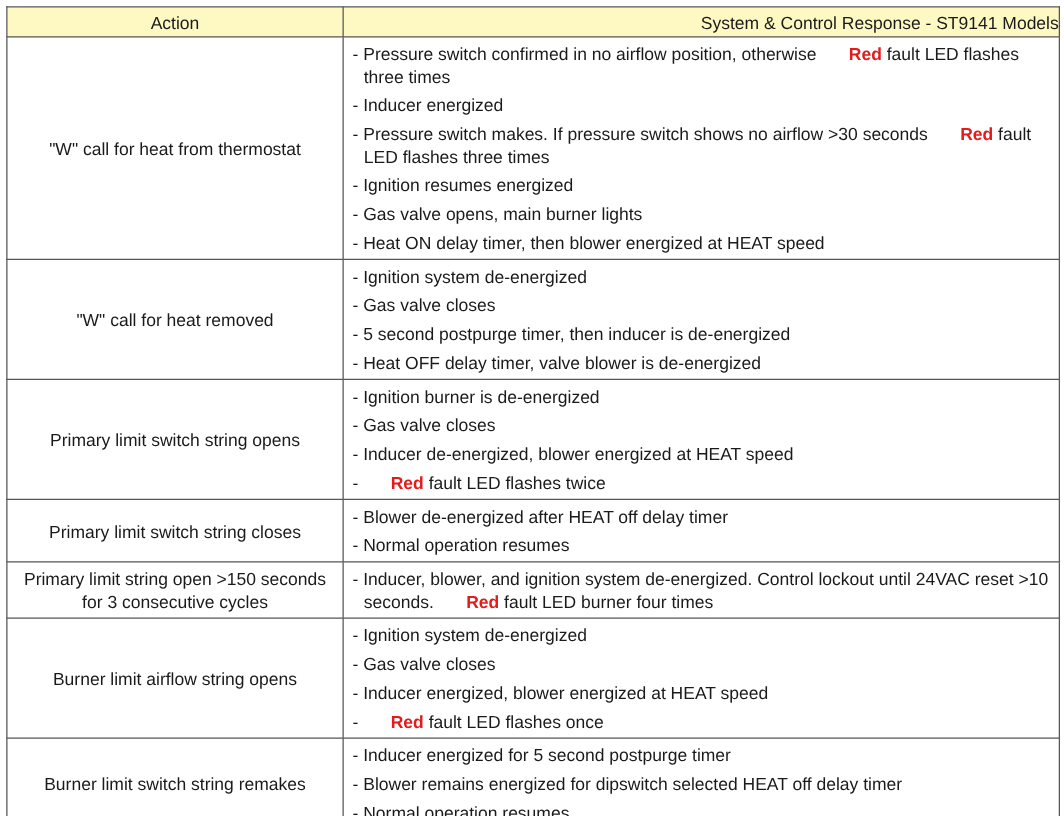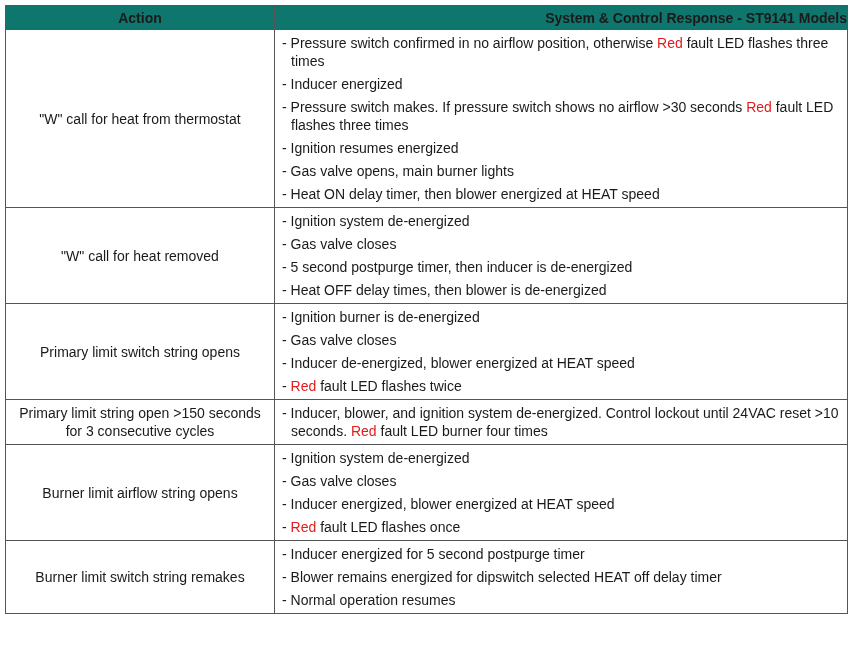--- a/index.html
+++ b/index.html
@@ -19,22 +19,22 @@
       left: 5px;
       top: 5px;
       width: 842px;
       border-collapse: collapse;
       table-layout: fixed;
       font-size: 14px;
     }
     .doc-table col.c-action { width: 269px; }
     .doc-table col.c-response { width: 573px; }
     .doc-table th {
-      background: #0f766e;
-      font-weight: bold;
+      background: #fef9c3;
+      font-weight: normal;
       font-size: 14px;
       height: 23px;
       padding: 0;
       border: 1.5px solid #555;
       color: #1a1a1a;
     }
     .doc-table th.h-action { text-align: center; }
     .doc-table th.h-response { text-align: right; padding-left: 8px; }
     .doc-table td {
       border: 1.5px solid #555;
@@ -53,21 +53,22 @@
     }
     .resp-list li {
       line-height: 18px;
       padding: 2px 0 3px 0;
       text-indent: -9px;
       padding-left: 9px;
     }
     .dash { }
     .red {
       color: #e21b1b;
-      font-weight: normal;
+      font-weight: bold;
+      margin-left: 22px;
     }
   </style>
 </head>
 <body>
 
 <table class="doc-table">
   <colgroup>
     <col class="c-action">
     <col class="c-response">
   </colgroup>
@@ -91,32 +92,41 @@
           </ul>
         </td>
       </tr>
       <tr style="height: 94px;">
         <td class="action-cell">"W" call for heat removed</td>
         <td>
           <ul class="resp-list">
             <li><span class="dash">- </span><span>Ignition system de-energized</span></li>
             <li><span class="dash">- </span><span>Gas valve closes</span></li>
             <li><span class="dash">- </span><span>5 second postpurge timer, then inducer is de-energized</span></li>
-            <li><span class="dash">- </span><span>Heat OFF delay times, then blower is de-energized</span></li>
+            <li><span class="dash">- </span><span>Heat OFF delay timer, valve blower is de-energized</span></li>
           </ul>
         </td>
       </tr>
       <tr style="height: 95px;">
         <td class="action-cell">Primary limit switch string opens</td>
         <td>
           <ul class="resp-list">
             <li><span class="dash">- </span><span>Ignition burner is de-energized</span></li>
             <li><span class="dash">- </span><span>Gas valve closes</span></li>
             <li><span class="dash">- </span><span>Inducer de-energized, blower energized at HEAT speed</span></li>
             <li><span class="dash">- </span><span class="red" style="color: rgb(226, 27, 27);">Red</span><span> fault LED flashes twice</span></li>
+          </ul>
+        </td>
+      </tr>
+      <tr style="height: 47px;">
+        <td class="action-cell">Primary limit switch string closes</td>
+        <td>
+          <ul class="resp-list">
+            <li><span class="dash">- </span><span>Blower de-energized after HEAT off delay timer</span></li>
+            <li><span class="dash">- </span><span>Normal operation resumes</span></li>
           </ul>
         </td>
       </tr>
       <tr style="height: 44px;">
         <td class="action-cell">Primary limit string open &gt;150 seconds for 3 consecutive cycles</td>
         <td>
           <ul class="resp-list">
             <li><span class="dash">- </span><span>Inducer, blower, and ignition system de-energized.  Control lockout until 24VAC reset &gt;10 seconds. </span><span class="red" style="color: rgb(226, 27, 27);">Red</span><span> fault LED burner four times</span></li>
           </ul>
         </td>

